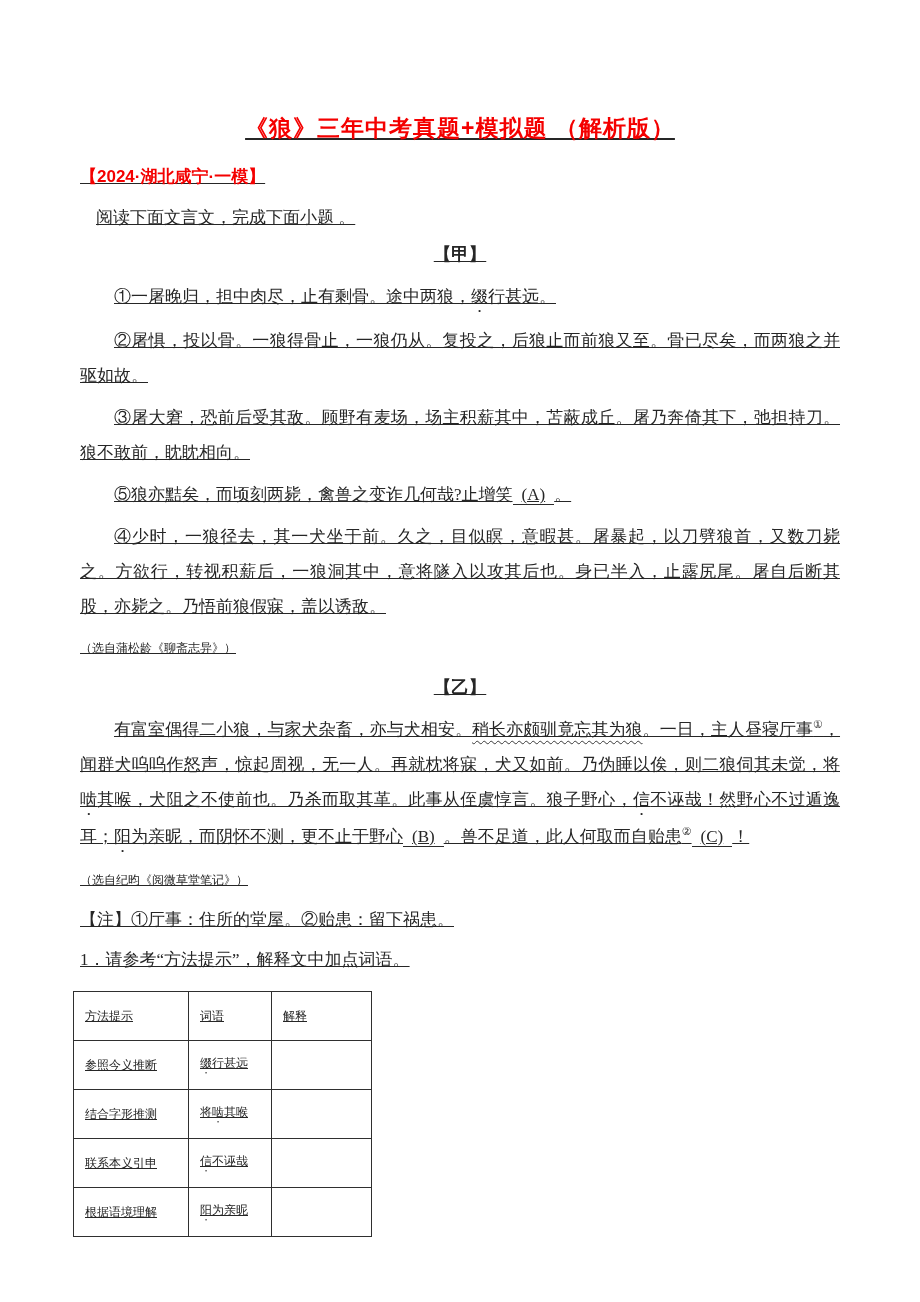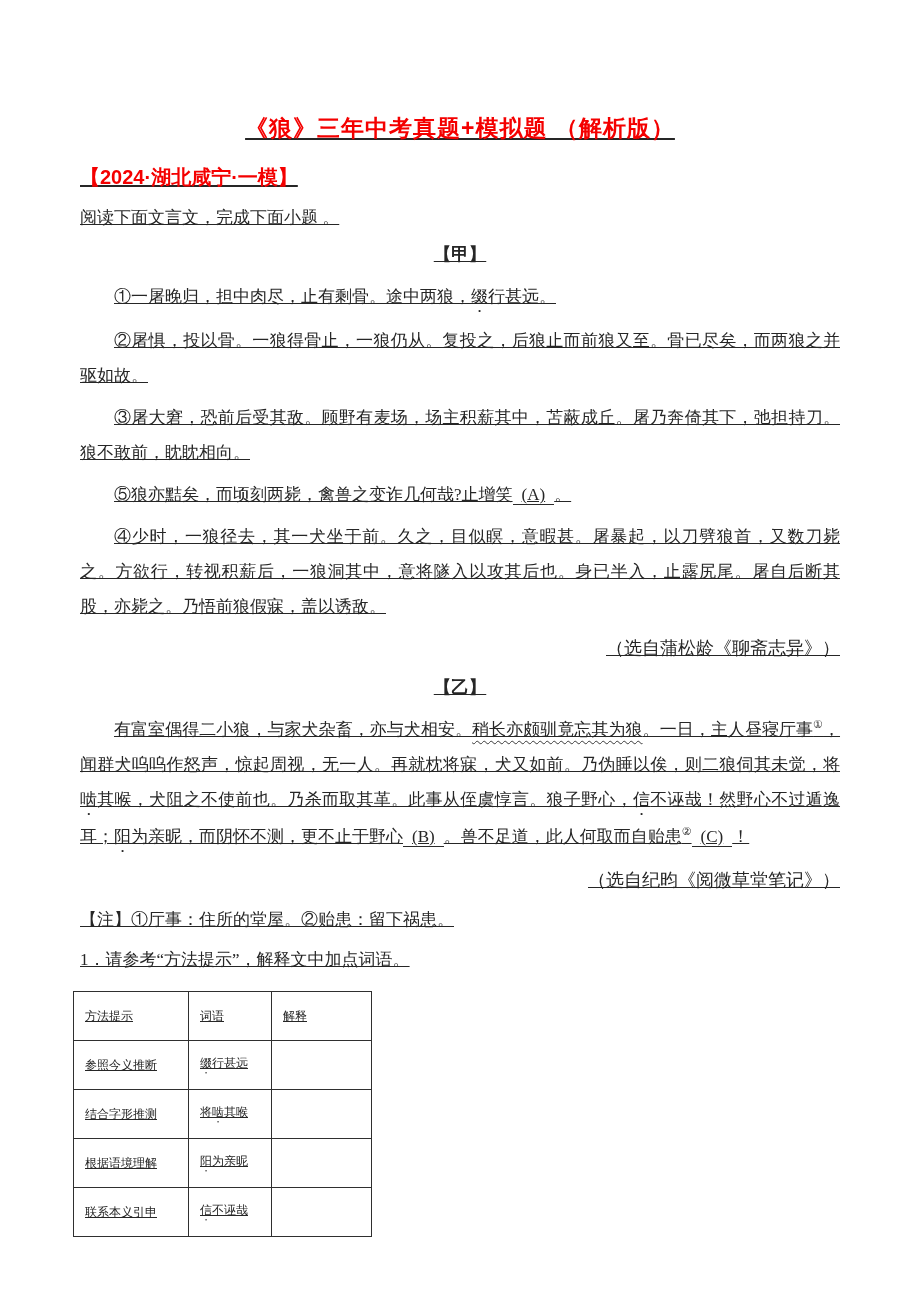--- a/index.html
+++ b/index.html
@@ -27,47 +27,47 @@
     font-family: "Liberation Sans", "DejaVu Sans", sans-serif;
     font-weight: bold;
     font-size: 23px;
     line-height: 32px;
     letter-spacing: 1px;
   }
   .exam-tag {
     margin: 0 0 12px 0;
     font-family: "Liberation Sans", "DejaVu Sans", sans-serif;
     font-weight: bold;
-    font-size: 20px;
+    font-size: 17px;
     line-height: 26px;
   }
   .intro {
-    margin: 0 0 4px 0;
+    margin: 0 0 4px 16px;
     font-size: 17px;
     line-height: 31px;
   }
   .sec-heading {
     text-align: center;
     font-weight: bold;
     font-size: 17.5px;
     line-height: 35px;
     margin: 2px 0 2px 0;
   }
   .para {
     margin: 7px 0;
     font-size: 17px;
     line-height: 35px;
     text-indent: 2em;
     text-align: justify;
   }
   .attribution {
     margin: 2px 0 4px 0;
-    font-size: 18px;
+    font-size: 12px;
     line-height: 35px;
-    text-align: right;
+    text-align: left;
   }
   .note-line, .question-line {
     margin: 4px 0 0 0;
     font-size: 17px;
     line-height: 36px;
     text-align: left;
   }
   
   .seg-dot {
     -webkit-text-emphasis: filled dot;
@@ -155,25 +155,25 @@
       <td>参照今义推断</td>
       <td><span class="seg-dot">缀</span><span>行甚远</span></td>
       <td></td>
     </tr>
     <tr>
       <td>结合字形推测</td>
       <td><span>将</span><span class="seg-dot">啮</span><span>其喉</span></td>
       <td></td>
     </tr>
     <tr>
-      <td>根据语境理解</td>
-      <td><span class="seg-dot">阳</span><span>为亲昵</span></td>
+      <td>联系本义引申</td>
+      <td><span class="seg-dot">信</span><span>不诬哉</span></td>
       <td></td>
     </tr>
     <tr>
-      <td>联系本义引申</td>
-      <td><span class="seg-dot">信</span><span>不诬哉</span></td>
+      <td>根据语境理解</td>
+      <td><span class="seg-dot">阳</span><span>为亲昵</span></td>
       <td></td>
     </tr>
   </tbody>
     </table>
 
 </div>
 
 </body></html>

